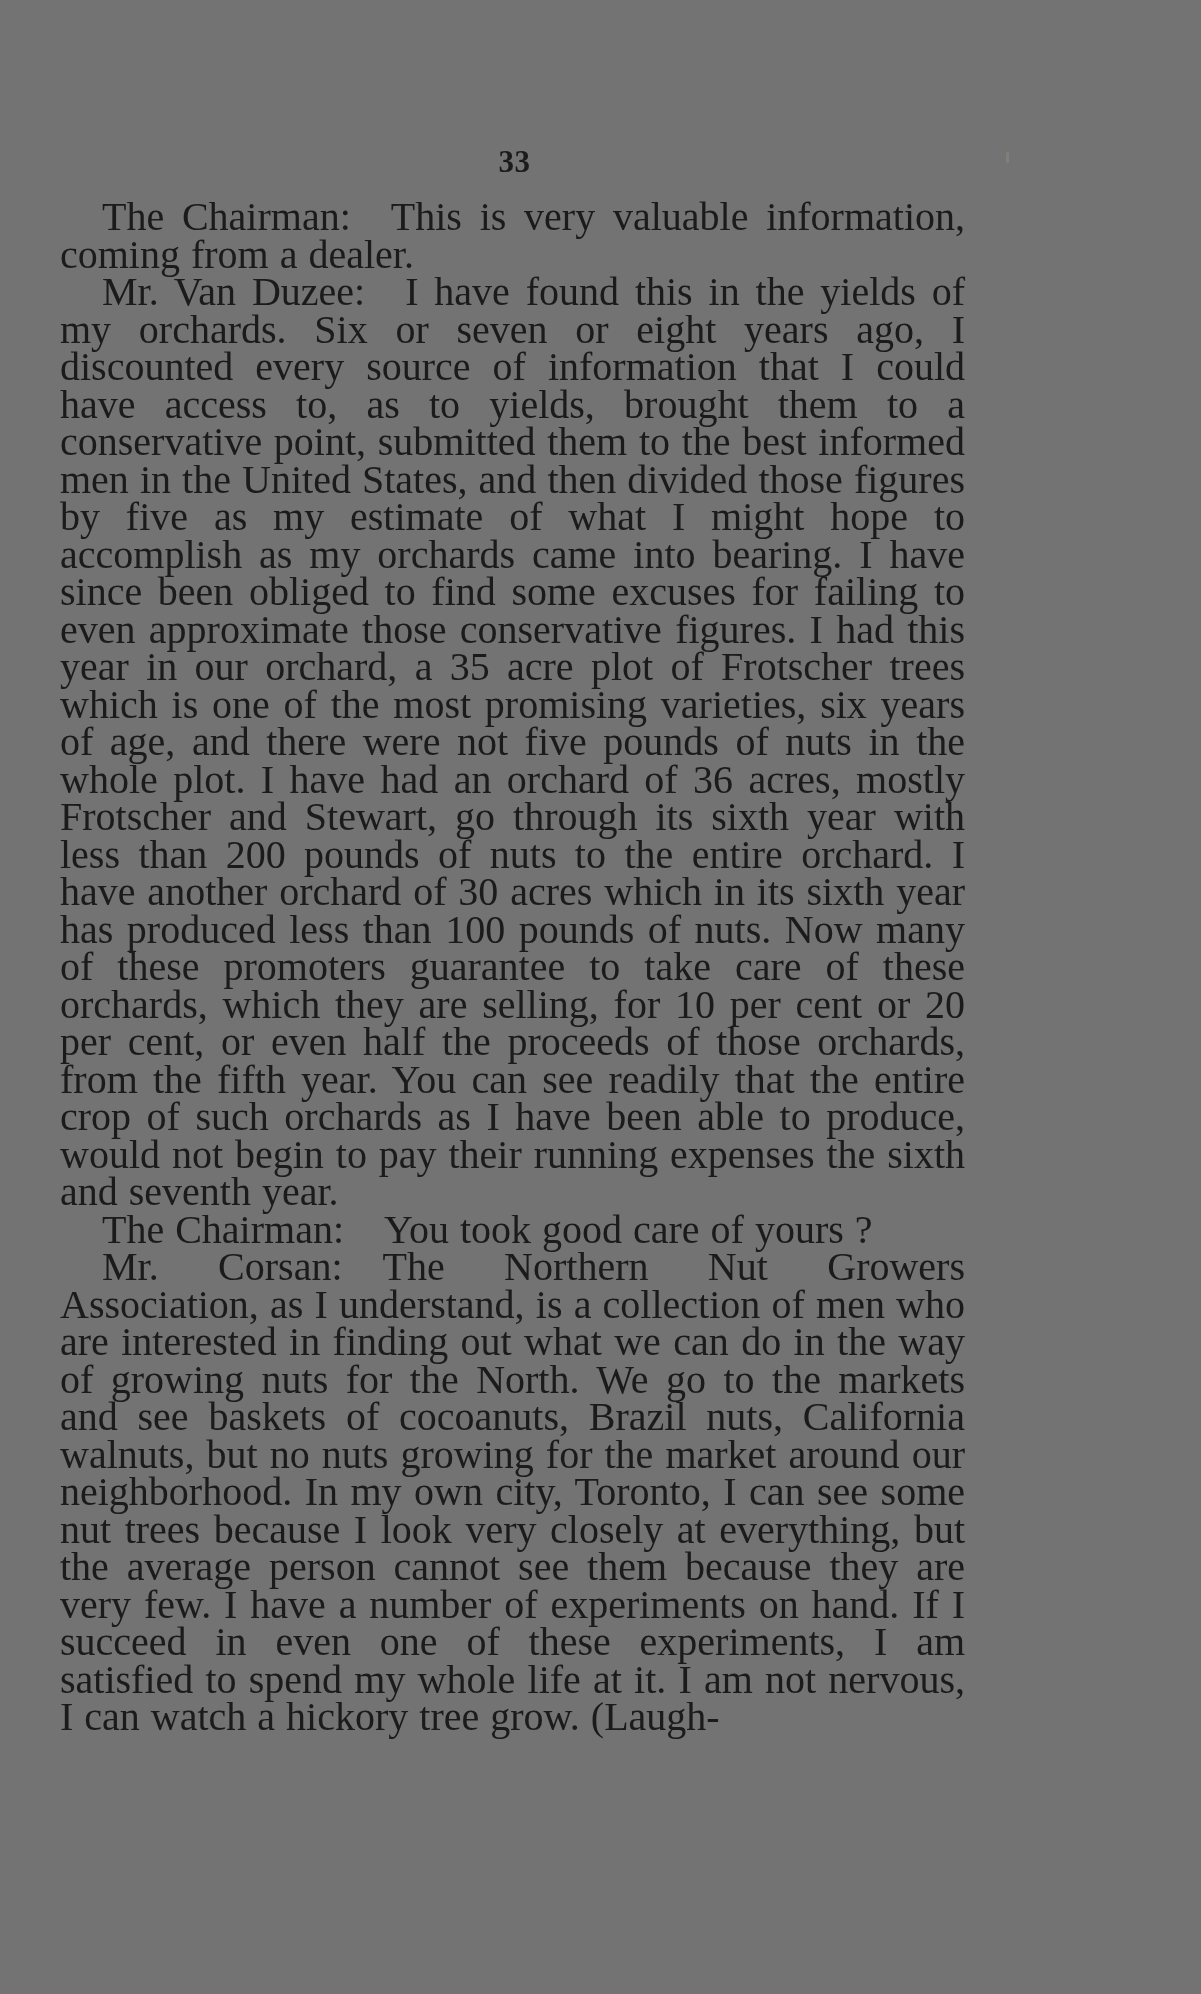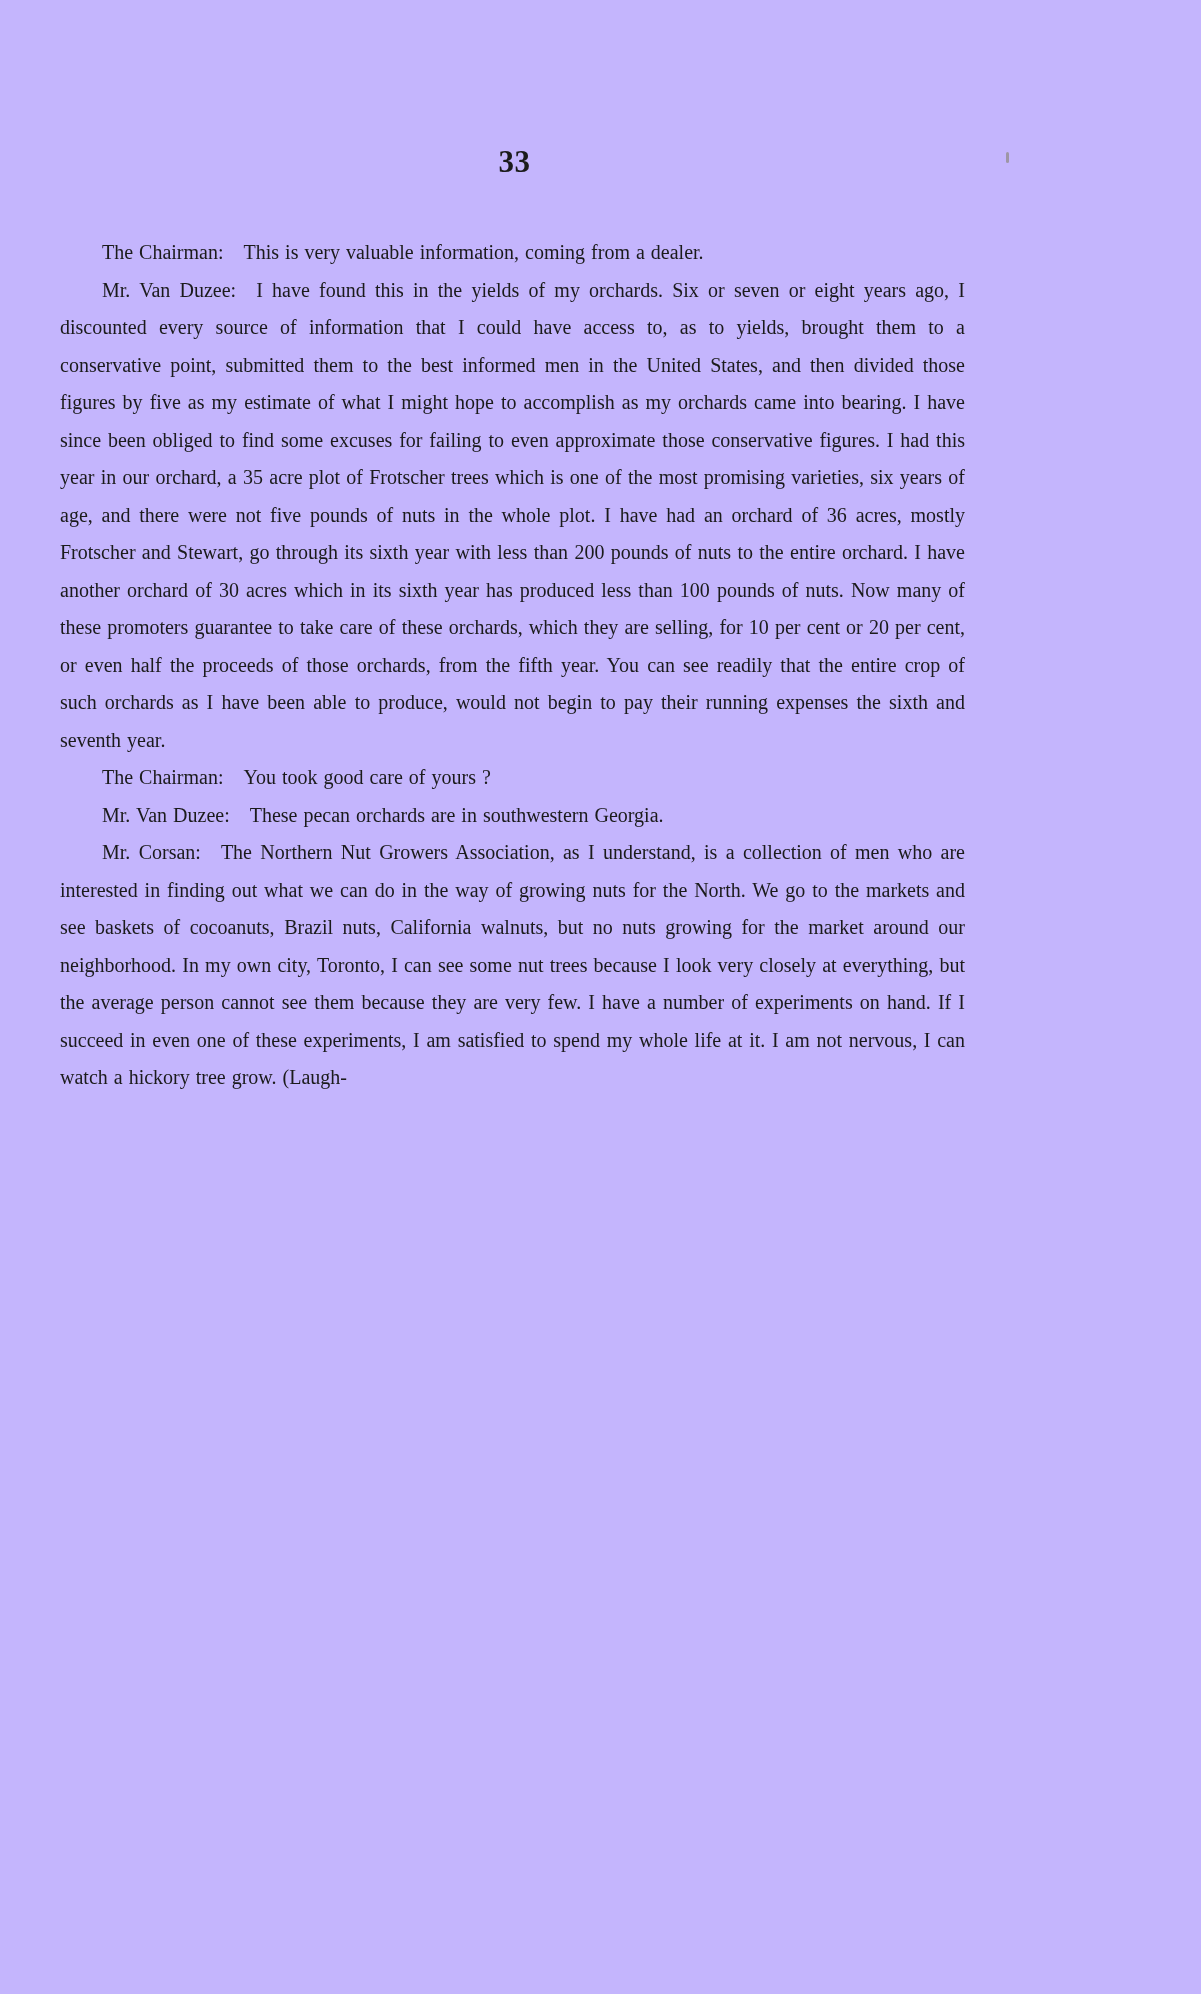--- a/index.html
+++ b/index.html
@@ -8,21 +8,21 @@
   }
   body {
     background: #d8d5cc;
     font-family: "Liberation Serif", "DejaVu Serif", serif;
   }
   .page {
     position: relative;
     width: 1201px;
     height: 1994px;
     margin: 0 auto;
-    background: #c4b5fd;
+    background: #737373;
     color: #1b1b1b;
     overflow: hidden;
     box-shadow: 0 0 10px rgba(0,0,0,.25);
   }
   .page-number {
     position: absolute;
     top: 144px;
     left: 62px;
     width: 905px;
     text-align: center;
@@ -38,38 +38,36 @@
     height: 11px;
     background: #8a8578;
     opacity: .65;
     border-radius: 2px;
   }
   .text-block {
     position: absolute;
     top: 198px;
     left: 60px;
     width: 905px;
-    font-size: 20px;
+    font-size: 40px;
     line-height: 37.5px;
     text-align: justify;
     word-spacing: 1px;
-    margin-top: 36px;
   }
   .para {
     margin: 0;
     text-indent: 42px;
     hyphens: none;
   }
 </style>
 </head>
 <body>
 
 <div class="page">
   <div class="page-number">33</div>
   <div class="scan-mark"></div>
   <div class="text-block">
       <p class="para">The Chairman: This is very valuable information, coming from a dealer.</p>
       <p class="para">Mr. Van Duzee: I have found this in the yields of my orchards. Six or seven or eight years ago, I discounted every source of information that I could have access to, as to yields, brought them to a conservative point, submitted them to the best informed men in the United States, and then divided those figures by five as my estimate of what I might hope to accomplish as my orchards came into bearing. I have since been obliged to find some excuses for failing to even approximate those conservative figures. I had this year in our orchard, a 35 acre plot of Frotscher trees which is one of the most promising varieties, six years of age, and there were not five pounds of nuts in the whole plot. I have had an orchard of 36 acres, mostly Frotscher and Stewart, go through its sixth year with less than 200 pounds of nuts to the entire orchard. I have another orchard of 30 acres which in its sixth year has produced less than 100 pounds of nuts. Now many of these promoters guarantee to take care of these orchards, which they are selling, for 10 per cent or 20 per cent, or even half the proceeds of those orchards, from the fifth year. You can see readily that the entire crop of such orchards as I have been able to produce, would not begin to pay their running expenses the sixth and seventh year.</p>
       <p class="para">The Chairman: You took good care of yours ?</p>
-      <p class="para">Mr. Van Duzee: These pecan orchards are in southwestern Georgia.</p>
       <p class="para">Mr. Corsan: The Northern Nut Growers Association, as I understand, is a collection of men who are interested in finding out what we can do in the way of growing nuts for the North. We go to the markets and see baskets of cocoanuts, Brazil nuts, California walnuts, but no nuts growing for the market around our neighborhood. In my own city, Toronto, I can see some nut trees because I look very closely at everything, but the average person cannot see them because they are very few. I have a number of experiments on hand. If I succeed in even one of these experiments, I am satisfied to spend my whole life at it. I am not nervous, I can watch a hickory tree grow. (Laugh-</p>
     </div>
 </div>
 
 </body></html>

